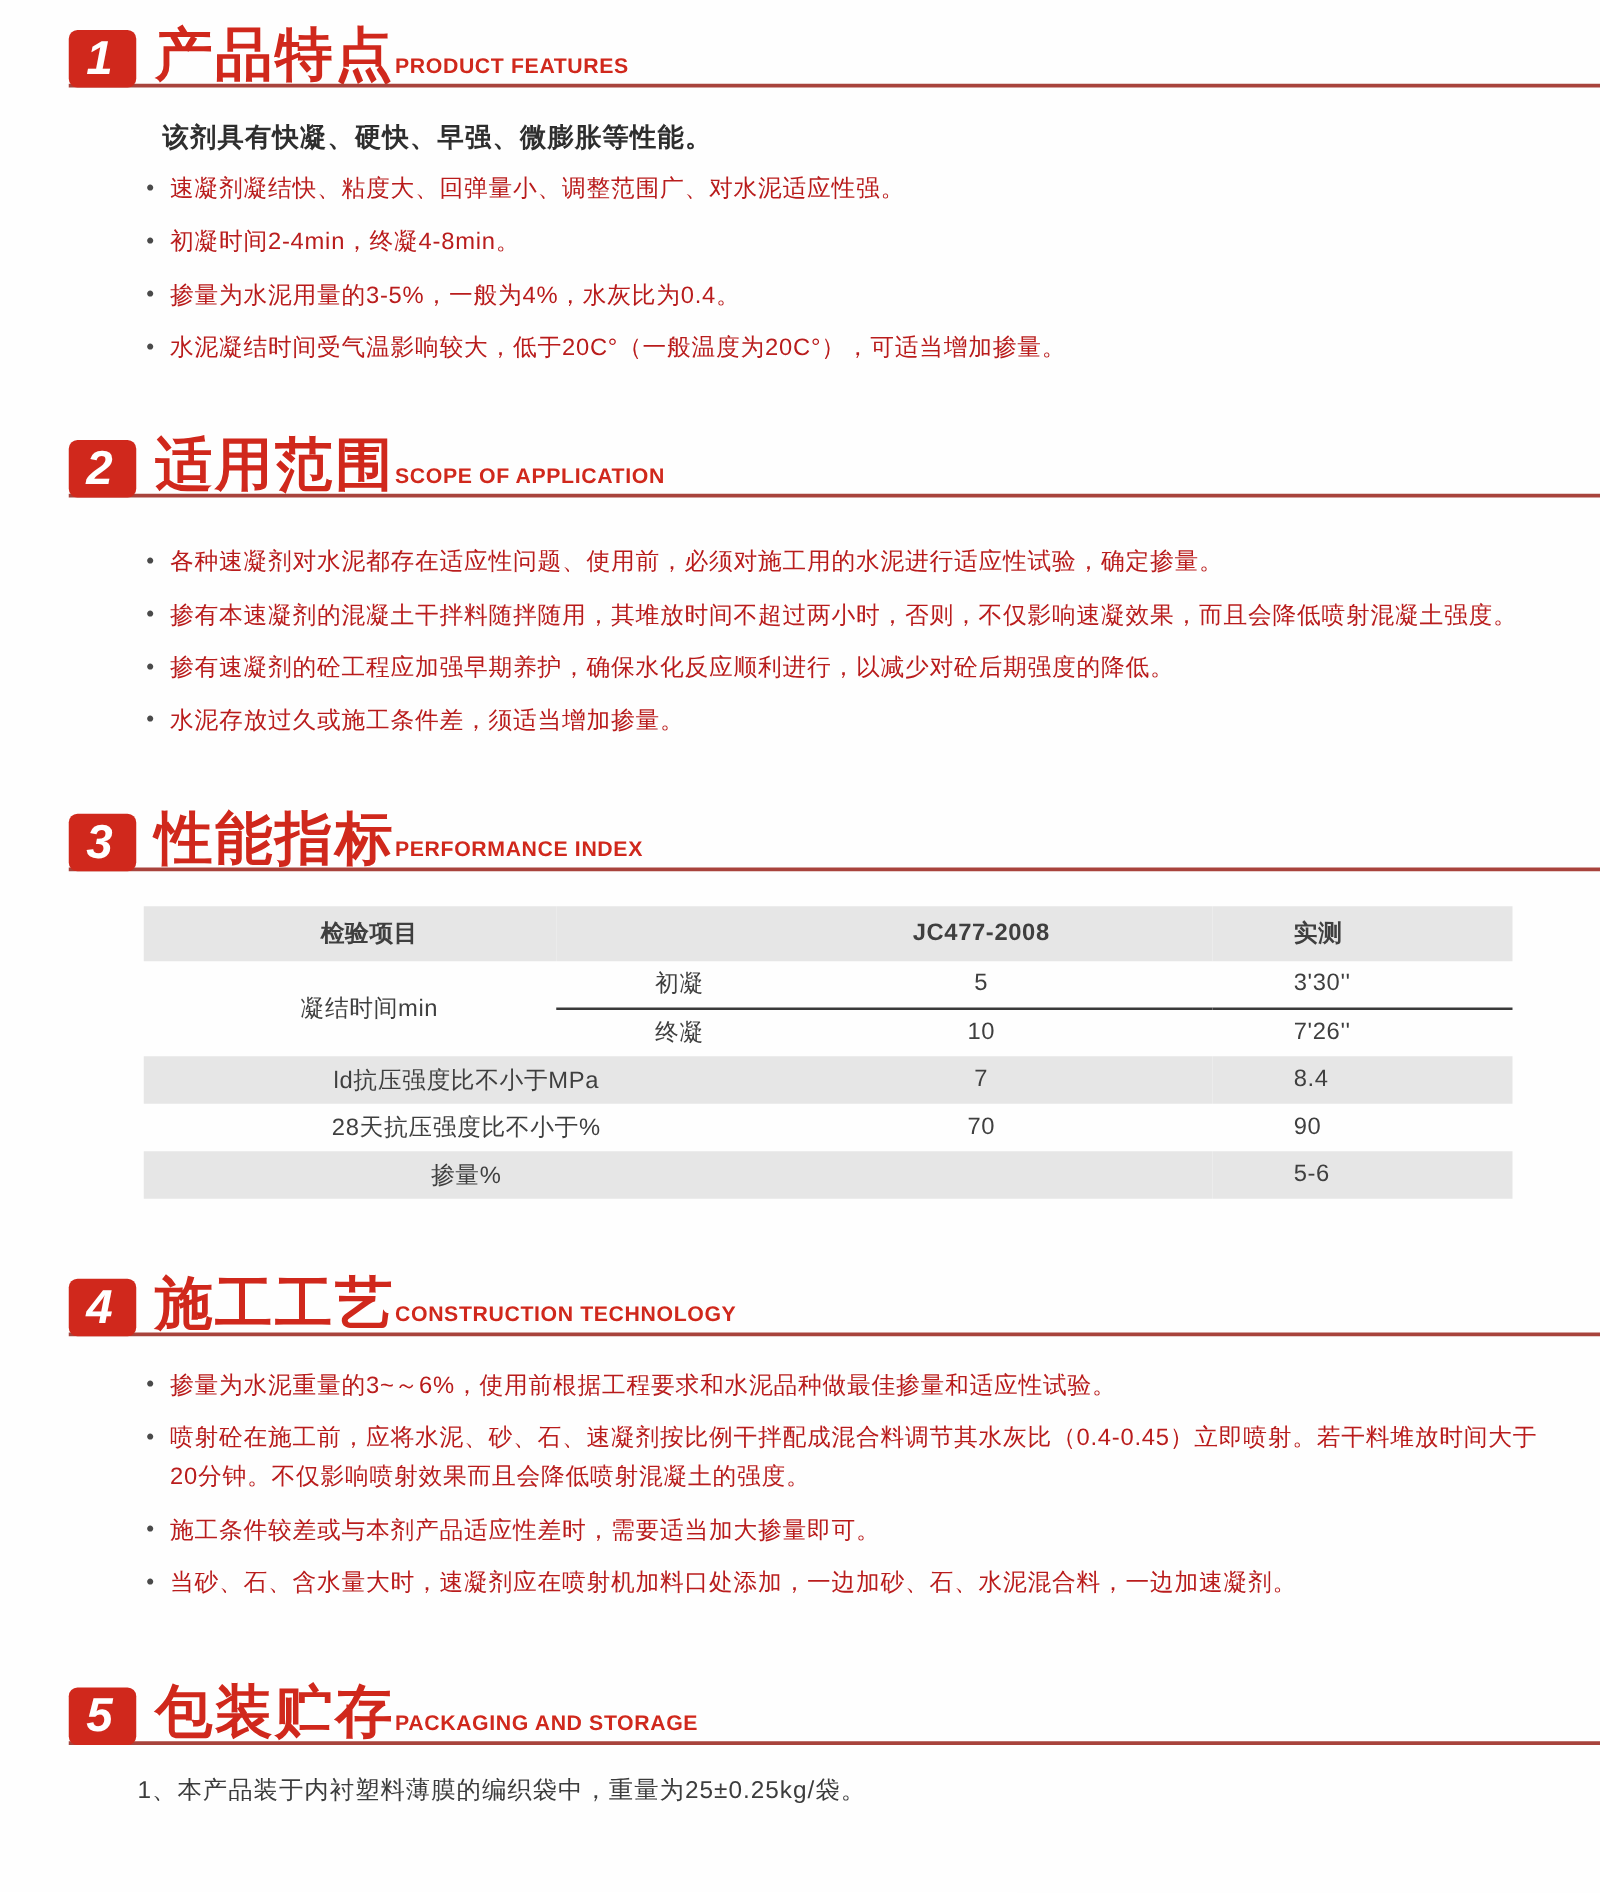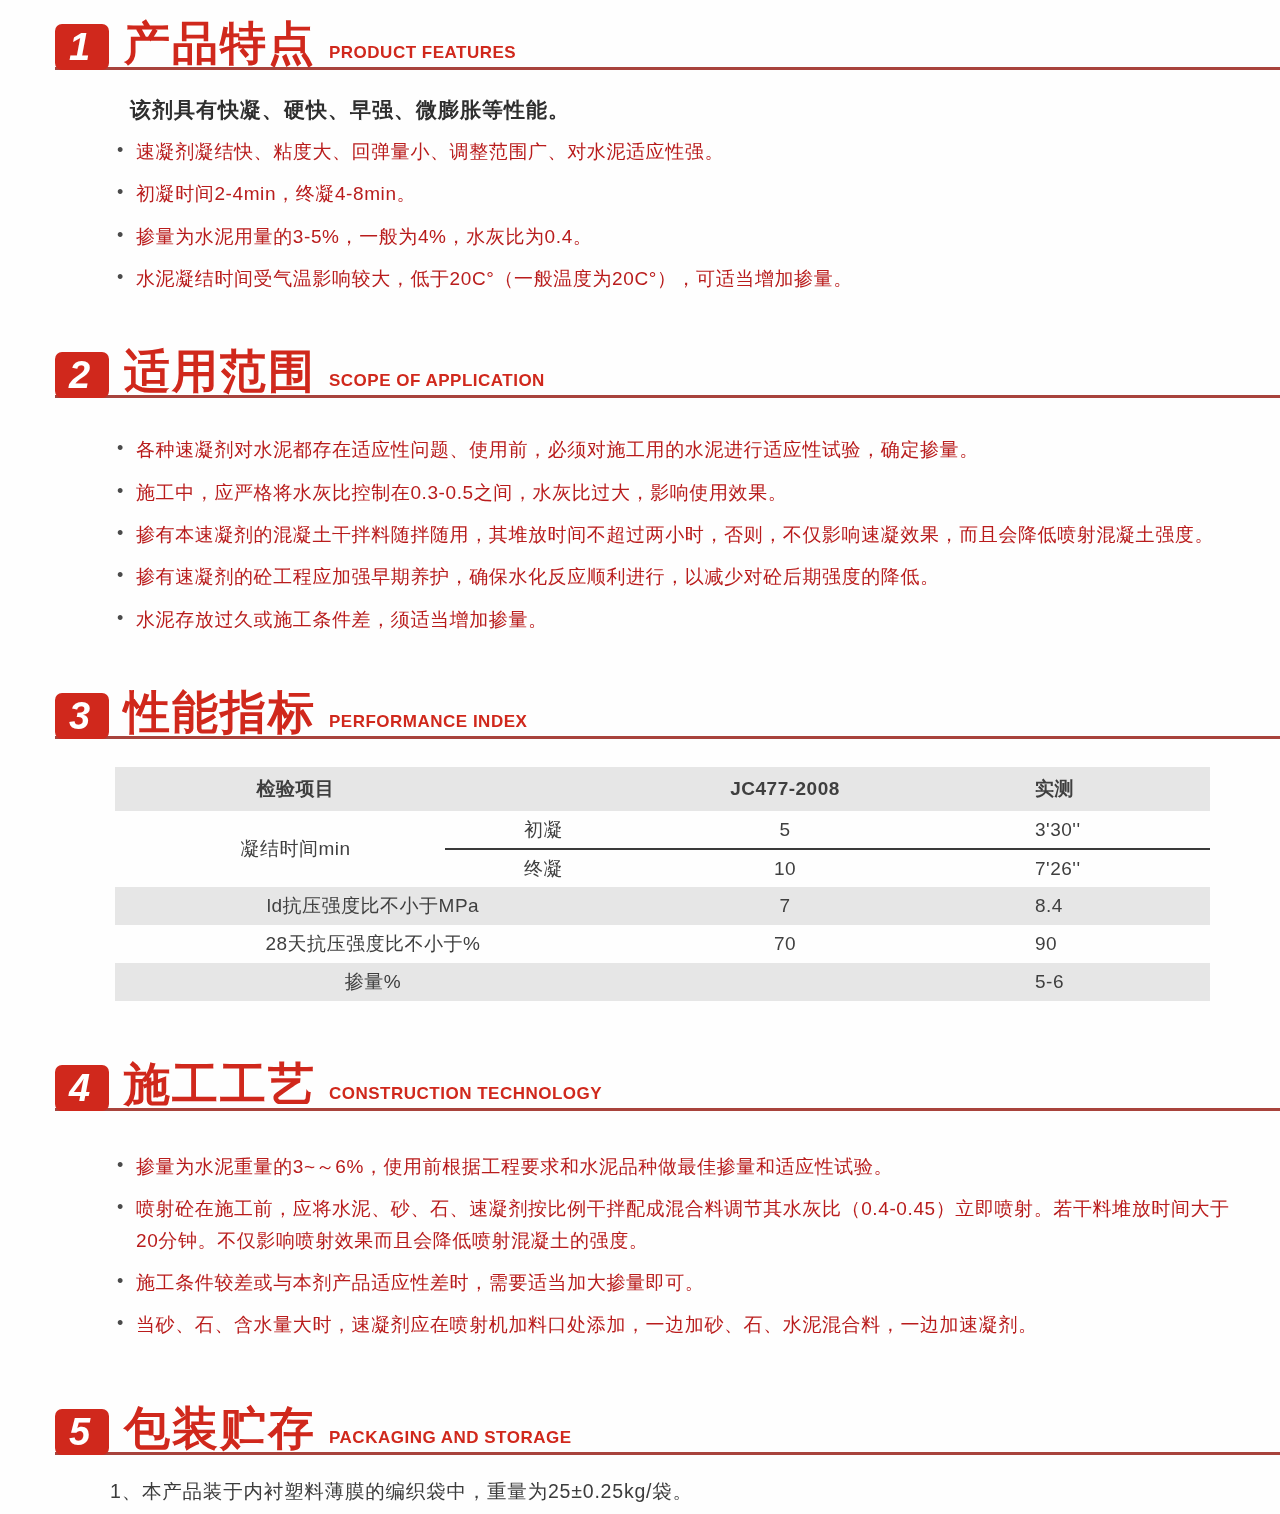--- a/index.html
+++ b/index.html
@@ -51,21 +51,20 @@
     font-weight: 800;
     line-height: 1;
     letter-spacing: 2px;
     padding-bottom: 4px;
   }
   .en-title {
     color: var(--accent, #d0281c);
     font-size: 17px;
     font-weight: 700;
     letter-spacing: 0.5px;
-    margin-left: 13px;
     padding-bottom: 7px;
   }
   .intro {
     margin: 26px 40px 0 75px;
     font-size: 21px;
     font-weight: bold;
     color: #2e2e2e;
     letter-spacing: 1px;
   }
   .bullets {
@@ -148,21 +147,20 @@
     <header class="sec-head">
       <div class="badge">
         <span>2</span>
       </div>
       <h2 class="cn-title">适用范围</h2>
       <span class="en-title">SCOPE OF APPLICATION</span>
       <div class="rule"></div>
     </header>
     <ul class="bullets" style="margin-top:36px;">
       <li>各种速凝剂对水泥都存在适应性问题、使用前，必须对施工用的水泥进行适应性试验，确定掺量。</li>
-      <li>施工中，应严格将水灰比控制在0.3-0.5之间，水灰比过大，影响使用效果。</li>
       <li>掺有本速凝剂的混凝土干拌料随拌随用，其堆放时间不超过两小时，否则，不仅影响速凝效果，而且会降低喷射混凝土强度。</li>
       <li>掺有速凝剂的砼工程应加强早期养护，确保水化反应顺利进行，以减少对砼后期强度的降低。</li>
       <li>水泥存放过久或施工条件差，须适当增加掺量。</li>
     </ul>
   </section>
 
   <section class="sec sec-performance">
     <header class="sec-head">
       <div class="badge">
         <span>3</span>
@@ -213,21 +211,21 @@
 
   <section class="sec sec-construction">
     <header class="sec-head">
       <div class="badge">
         <span>4</span>
       </div>
       <h2 class="cn-title">施工工艺</h2>
       <span class="en-title">CONSTRUCTION TECHNOLOGY</span>
       <div class="rule"></div>
     </header>
-    <ul class="bullets" style="margin-top:40px;">
+    <ul class="bullets" style="margin-top:24px;">
       <li>掺量为水泥重量的3~～6%，使用前根据工程要求和水泥品种做最佳掺量和适应性试验。</li>
       <li>喷射砼在施工前，应将水泥、砂、石、速凝剂按比例干拌配成混合料调节其水灰比（0.4-0.45）立即喷射。若干料堆放时间大于20分钟。不仅影响喷射效果而且会降低喷射混凝土的强度。</li>
       <li>施工条件较差或与本剂产品适应性差时，需要适当加大掺量即可。</li>
       <li>当砂、石、含水量大时，速凝剂应在喷射机加料口处添加，一边加砂、石、水泥混合料，一边加速凝剂。</li>
     </ul>
   </section>
 
   <section class="sec sec-packaging">
     <header class="sec-head">
       <div class="badge">

